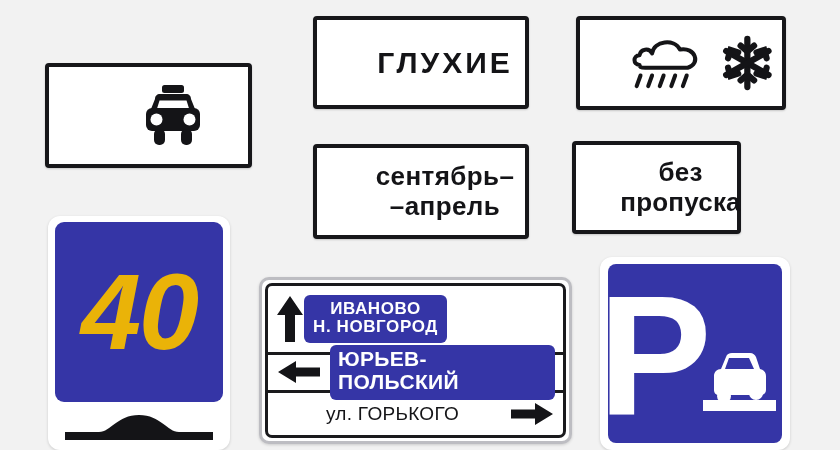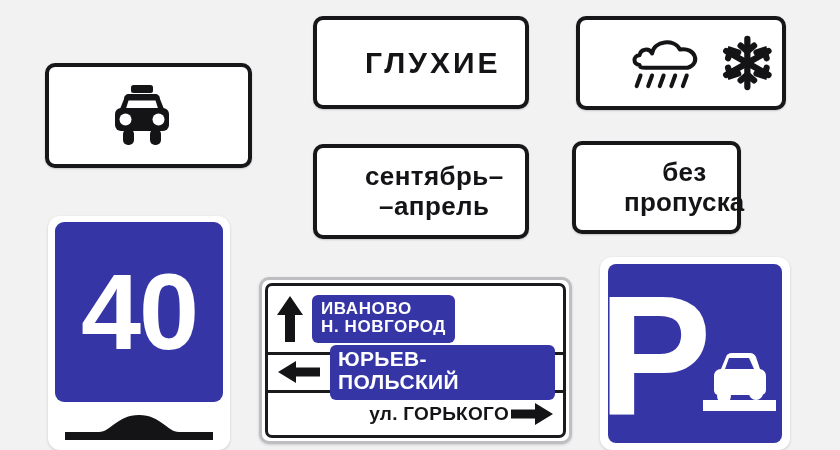--- a/index.html
+++ b/index.html
@@ -10,22 +10,22 @@
     overflow:hidden;
     position:relative;
   }
   #stage{position:absolute;inset:0;}
   .sign{position:absolute;box-sizing:border-box;}
 
   
   .plate{
     background:#ffffff;
     border:4px solid #17171a;
-    border-radius:10px;
-    display:flex;align-items:center;
+    border-radius:4px;
+    display:flex;align-items:center;justify-content:center;
     box-shadow:0 1px 2px rgba(0,0,0,.18);
     padding-left:48px;
   }
   .plate-text{
     color:#141417;
     font-weight:bold;
     letter-spacing:.5px;
     text-align:center;
     line-height:1.12;
     white-space:pre-line;
@@ -60,22 +60,22 @@
     border-radius:12px;
     box-shadow:0 1px 3px rgba(0,0,0,.16);
   }
   .sg-blue{
     position:absolute;left:7px;top:6px;width:168px;height:180px;
     background:var(--blue);
     border-radius:9px;
     display:flex;align-items:center;justify-content:center;
   }
   .sg-num{
-    color:#ffffff;font-size:108px;font-weight:bold;line-height:1;
-    letter-spacing:-2px;user-select:none;
+    color:#eab308;font-size:108px;font-weight:bold;line-height:1;
+    letter-spacing:-2px;user-select:none;font-style:italic;
   }
   .sg-hump{position:absolute;left:7px;top:190px;width:168px;height:40px;}
 
   
   #sign-direction{
     left:259px;top:277px;width:313px;height:167px;
     background:#ffffff;
     border:3px solid #bdbdc2;
     border-radius:10px;
     padding:3px;
@@ -90,39 +90,39 @@
     display:flex;flex-direction:column;
     overflow:hidden;
     background:#fff;
   }
   .dir-row{
     display:flex;align-items:center;
     box-sizing:border-box;
     padding:0 8px;
     position:relative;
   }
-  .dir-row.r1{height:44%;gap:8px;}
+  .dir-row.r1{height:44%;text-align:center;}
   .dir-row.r2{height:28%;gap:8px;border-top:3px solid #1a1a1d;border-bottom:3px solid #1a1a1d;}
   .dir-row.r3{height:28%;justify-content:space-between;}
   .arrow{flex:0 0 auto;display:block;}
   .blue-panel{
     background:var(--blue);
     border-radius:6px;
     padding:5px 9px 6px 9px;
     color:#ffffff;
     font-weight:bold;
     line-height:1.1;
     white-space:pre-line;
     user-select:none;
   }
   .blue-panel.p1{font-size:17px;letter-spacing:.6px;}
   .blue-panel.p2{font-size:21px;letter-spacing:.3px;padding:2px 8px 6px 8px;}
   .street{
-    flex:1 1 auto;text-align:right;
-    font-size:19px;font-weight:bold;color:#141417;
+    flex:1 1 auto;text-align:center;
+    font-size:19px;font-weight:normal;color:#141417;
     letter-spacing:.3px;user-select:none;
   }
 
   
   #sign-parking{left:600px;top:257px;width:190px;height:193px;}
   .pk-outer{
     position:absolute;inset:0;background:#ffffff;border-radius:12px;
     box-shadow:0 1px 3px rgba(0,0,0,.16);
   }
   .pk-blue{

